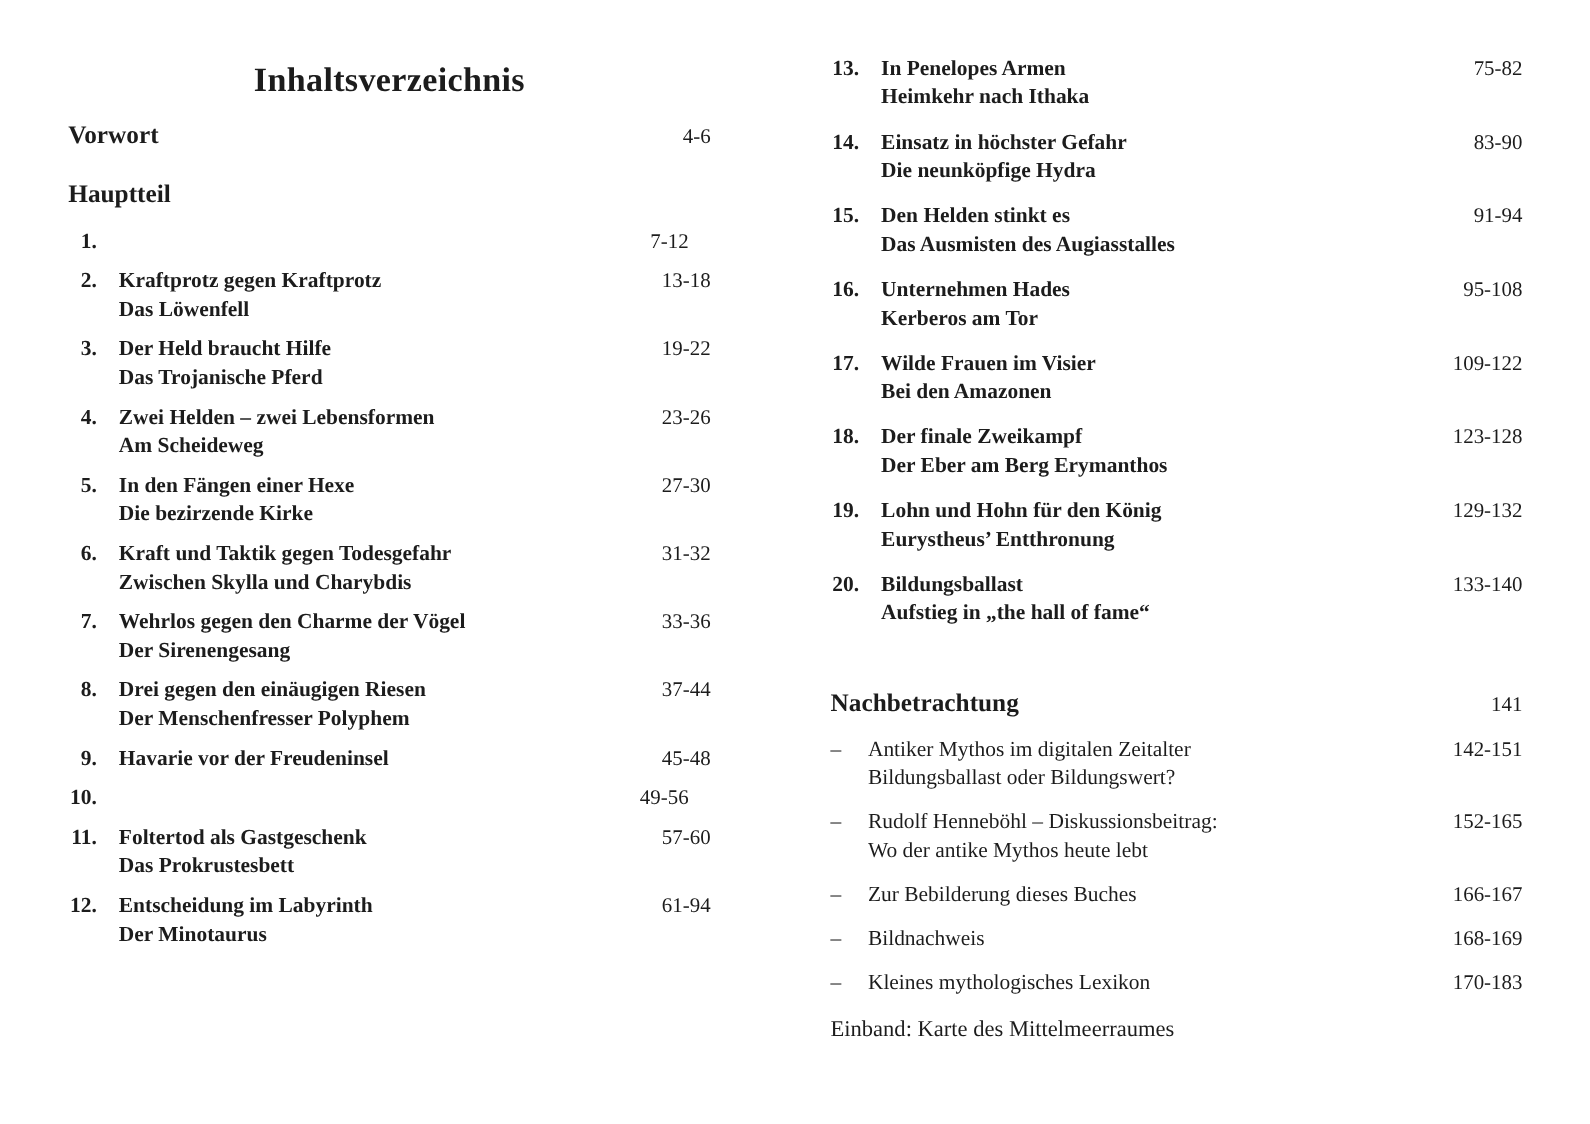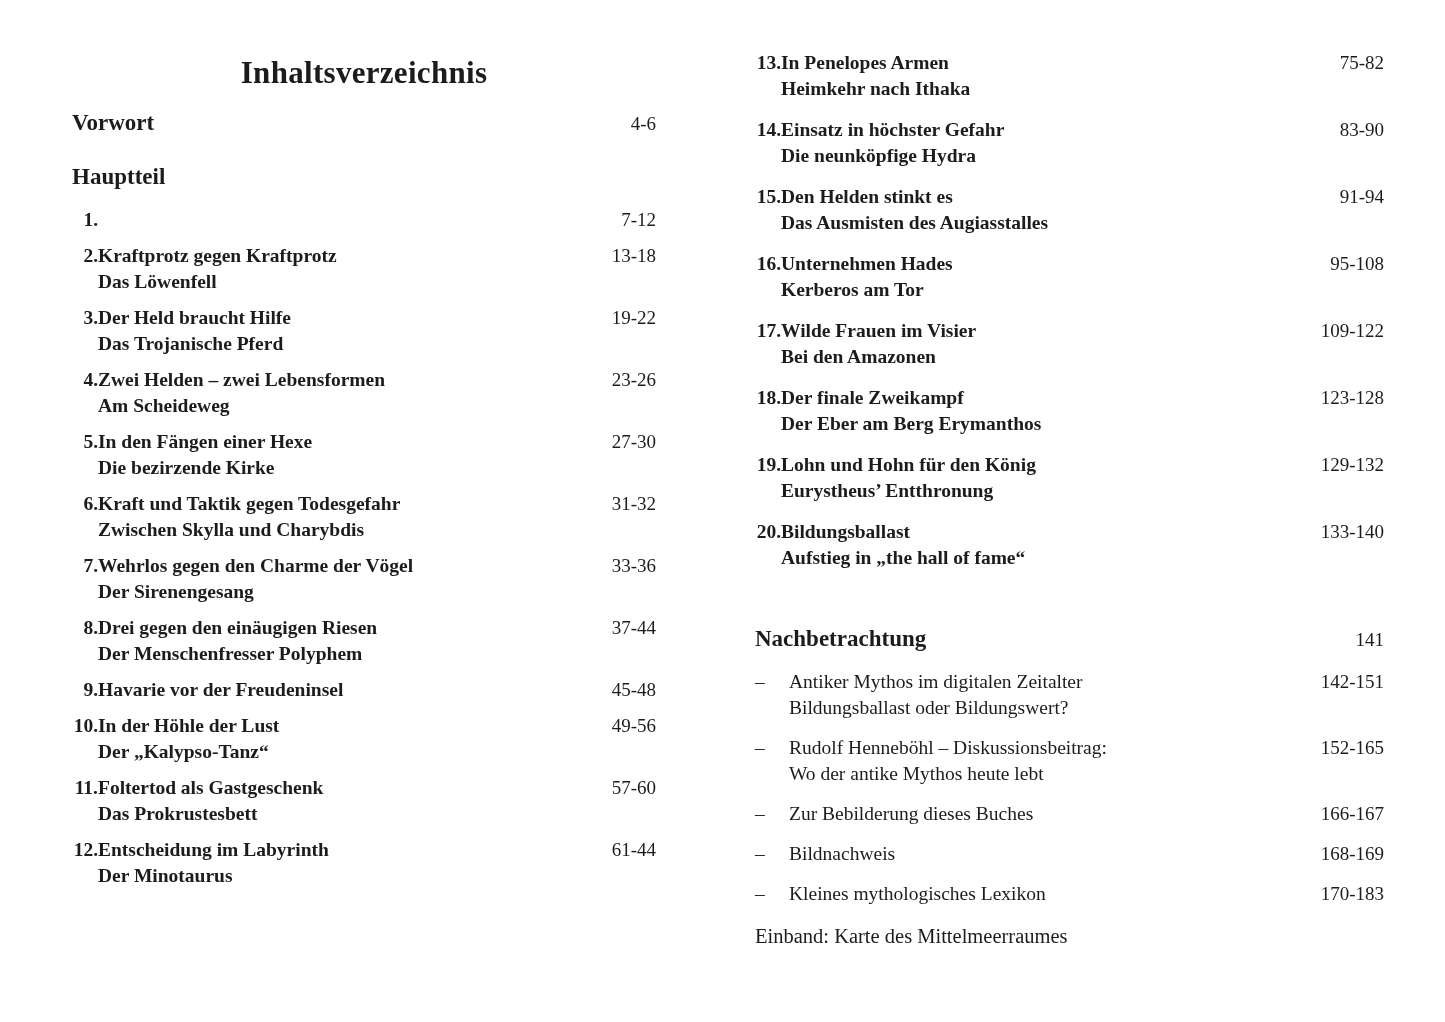--- a/index.html
+++ b/index.html
@@ -3,35 +3,35 @@
 <meta charset="utf-8">
 <style>
   html,body{margin:0;padding:0;}
   body{
     width:1445px;height:1022px;position:relative;
     background:#ffffff;color:#1c1c1c;
     font-family:"Liberation Serif", serif;
     overflow:hidden;
   }
   .col{position:absolute;}
-  .col-left{left:72px;top:52px;width:584px;}
+  .col-left{left:62px;top:52px;width:584px;}
   .col-right{left:755px;top:50px;width:629px;}
   .title{
     font-size:31px;font-weight:bold;text-align:center;
     line-height:42px;letter-spacing:0.3px;
   }
   .section-row{display:flex;justify-content:space-between;align-items:baseline;}
   .sec-label{font-size:23px;font-weight:bold;line-height:32px;}
   .pages{font-size:19px;font-weight:normal;white-space:nowrap;}
   .vorwort-row{margin-top:13px;}
   .hauptteil-row{margin-top:22px;}
   .nach-row{margin-top:52px;text-align:center;}
   .entries{margin:14px 0 0 0;padding:0;list-style:none;}
   .entry{
-    display:grid;grid-template-columns:26px 1fr auto;column-gap:0;
+    display:grid;grid-template-columns:26px 1fr auto;column-gap:20px;
     margin-bottom:10px;
   }
   .col-right .entry{margin-bottom:15px;}
   .entry .num{
     text-align:right;font-size:19.5px;font-weight:bold;line-height:26px;
   }
   .entry .text{font-size:19.5px;line-height:26px;}
   .entry .text .t{font-weight:bold;display:block;}
   .entry .text .s{font-weight:bold;display:block;}
   .entry .pg{font-size:19px;line-height:26px;text-align:right;}
@@ -126,41 +126,37 @@
   </li>
         <li class="entry">
     <span class="num">9.</span>
     <span class="text">
       <span class="t">Havarie vor der Freudeninsel</span>
     </span>
     <span class="pg">45-48</span>
   </li>
         <li class="entry">
     <span class="num">10.</span>
-    <span class="text">
-      <span class="t">In der Höhle der Lust</span>
-      <span class="s">Der „Kalypso-Tanz“</span>
-    </span>
     <span class="pg">49-56</span>
   </li>
         <li class="entry">
     <span class="num">11.</span>
     <span class="text">
       <span class="t">Foltertod als Gastgeschenk</span>
       <span class="s">Das Prokrustesbett</span>
     </span>
     <span class="pg">57-60</span>
   </li>
         <li class="entry">
     <span class="num">12.</span>
     <span class="text">
       <span class="t">Entscheidung im Labyrinth</span>
       <span class="s">Der Minotaurus</span>
     </span>
-    <span class="pg">61-44</span>
+    <span class="pg">61-94</span>
   </li>
       </ol>
   </div>
 
   <div class="col col-right">
     <ol class="entries" id="right-entries" style="margin-top:0;">
         <li class="entry">
     <span class="num">13.</span>
     <span class="text">
       <span class="t">In Penelopes Armen</span>

